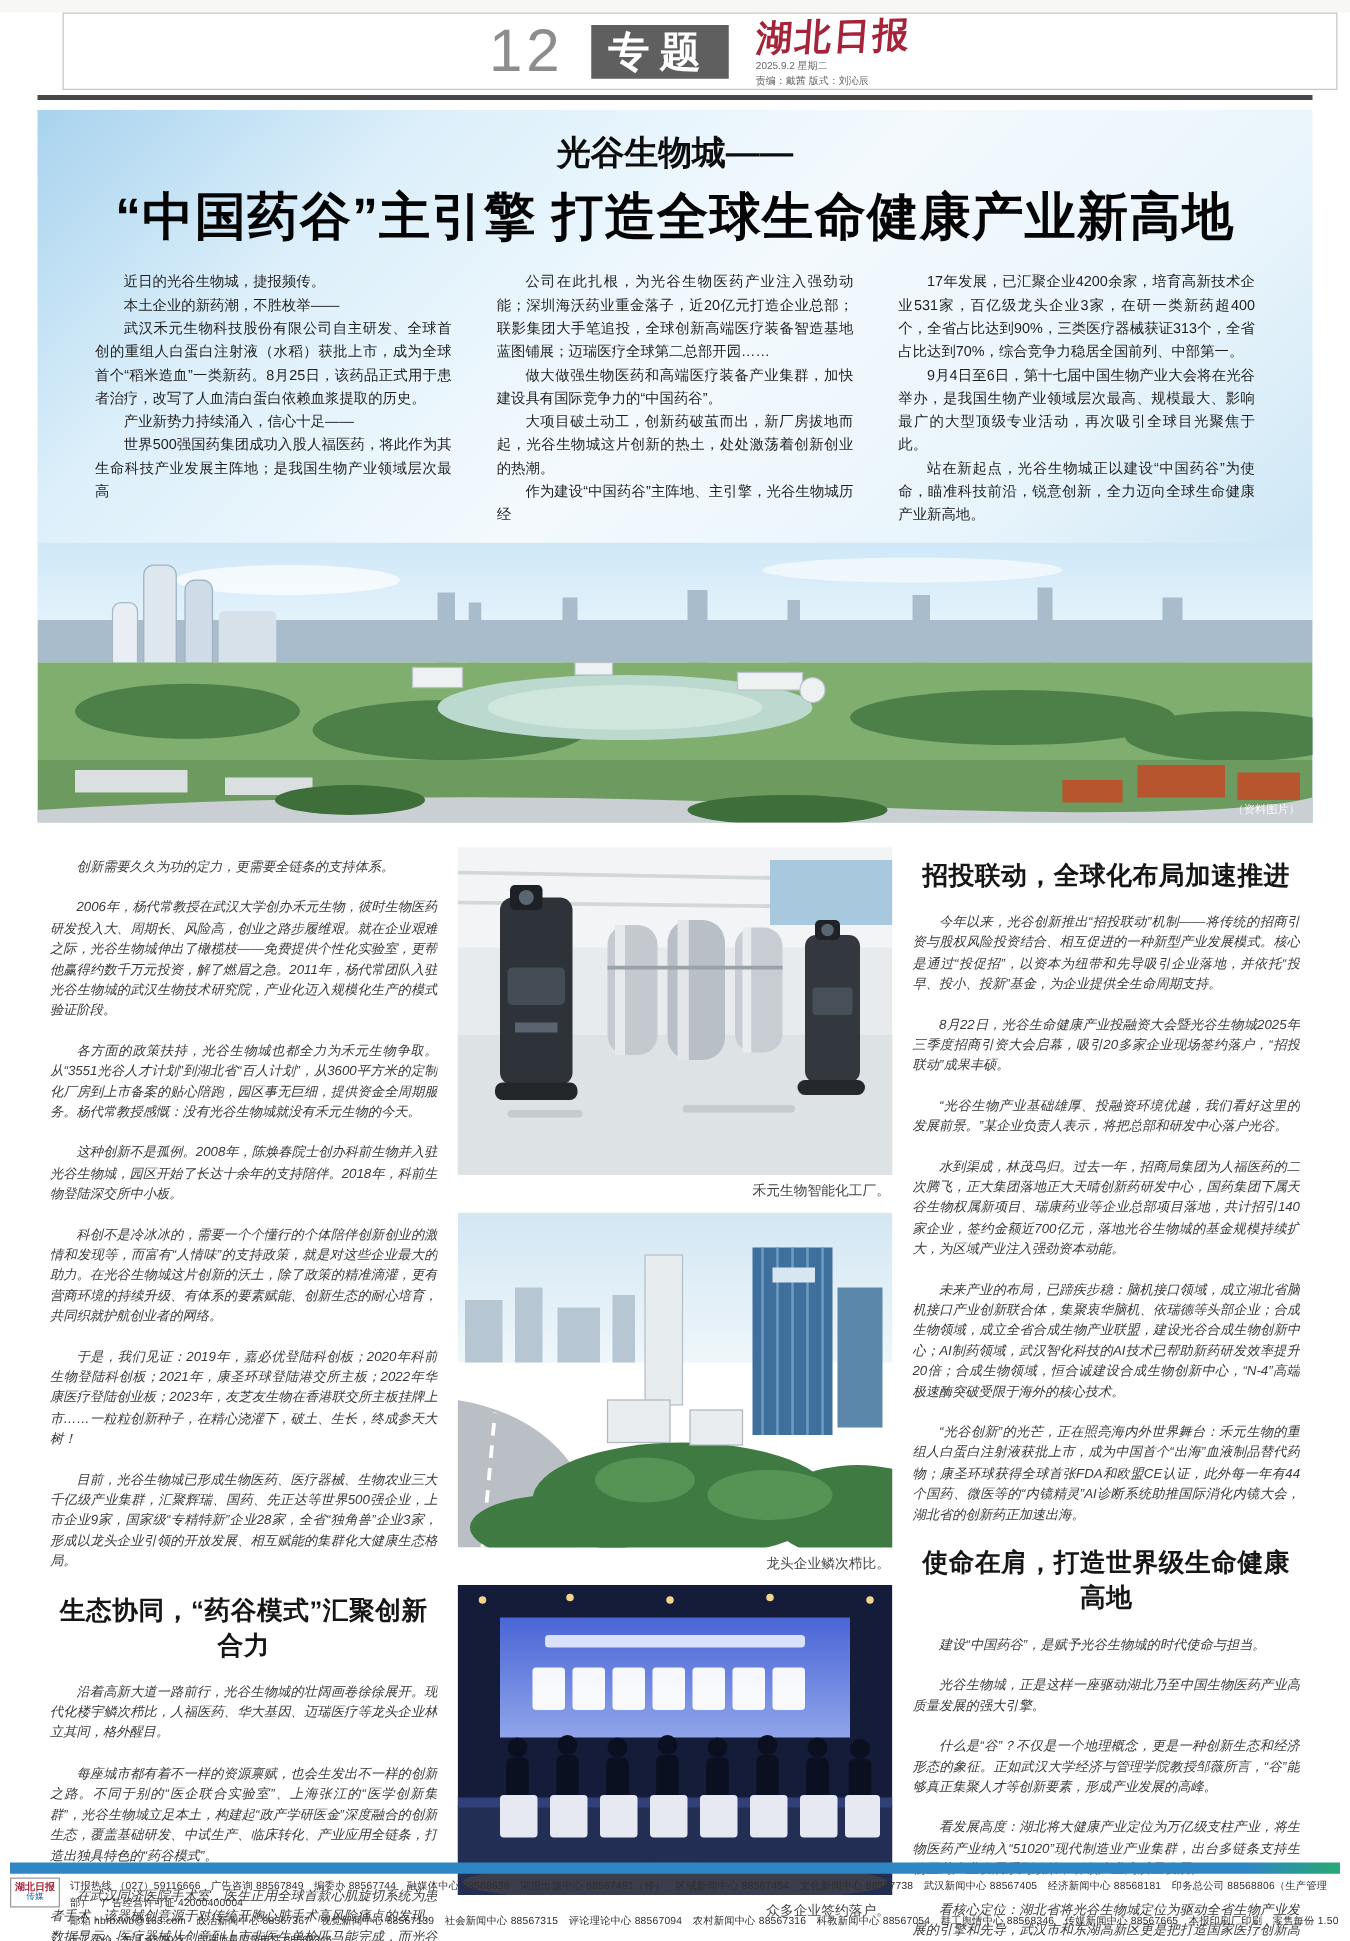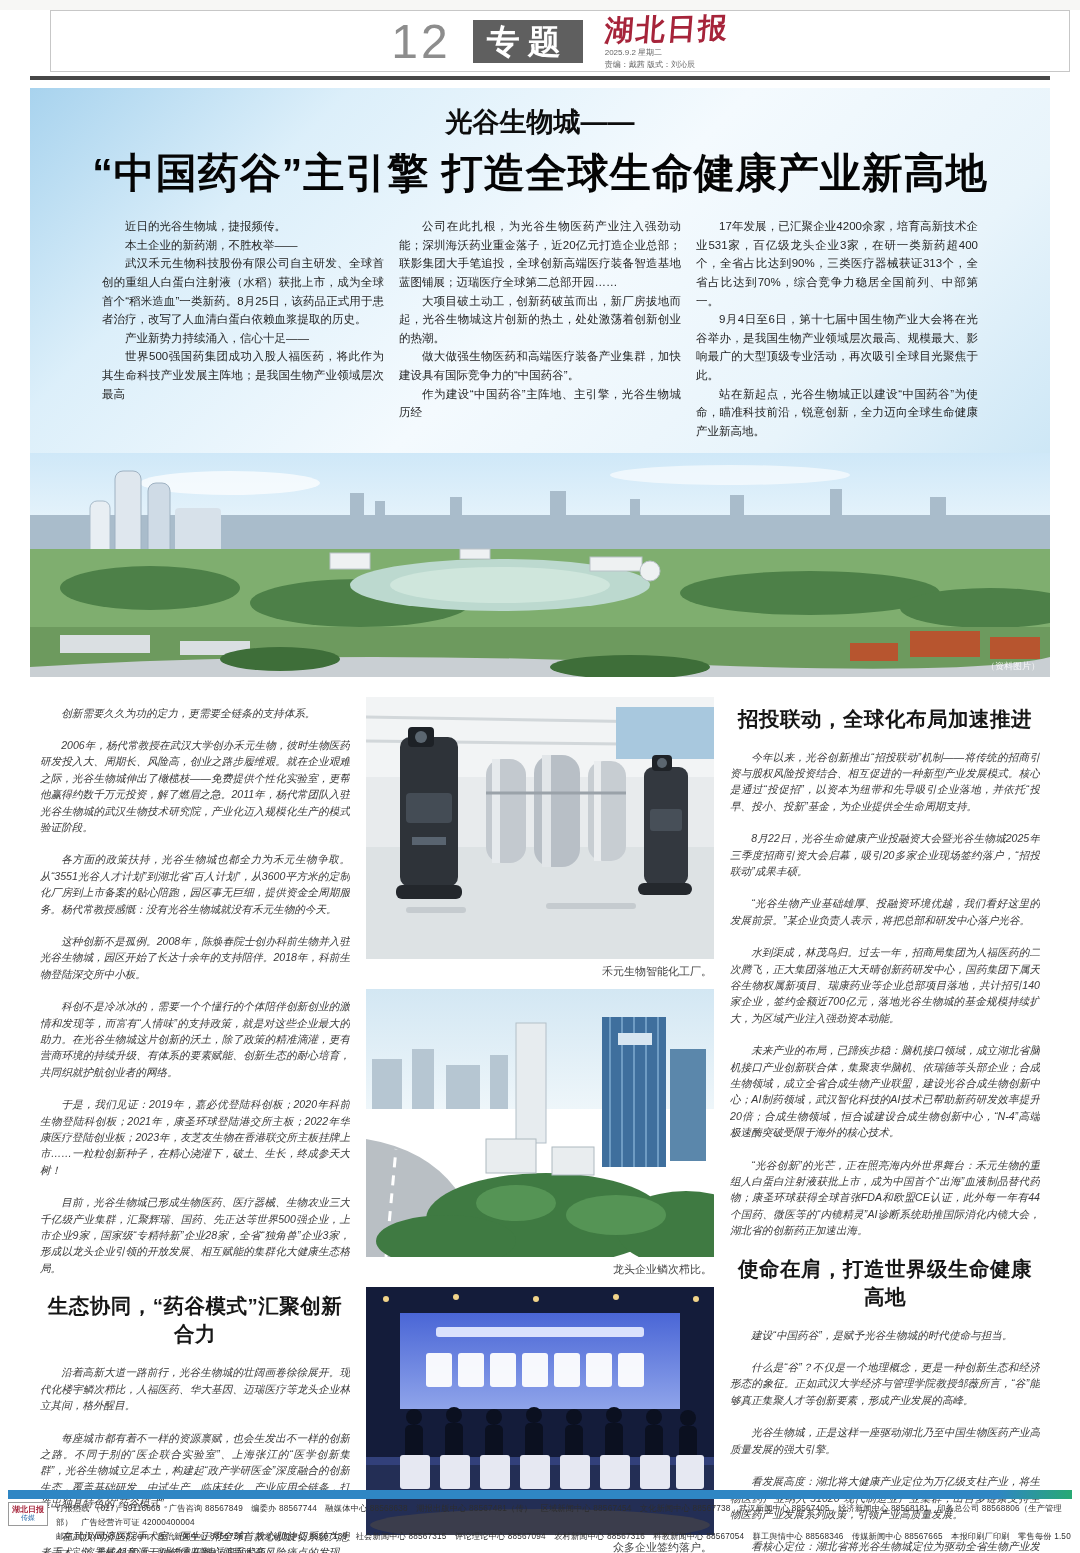--- a/index.html
+++ b/index.html
@@ -29,21 +29,21 @@
   .banner{
     margin:8px 30px 0;
     background:linear-gradient(135deg,#a8d3ee 0%,#dcefFA 20%,#f4fafe 45%,#e8f4fb 68%,#b9ddf2 100%);
     padding-top:16px;
   }
   .kicker{text-align:center;font-size:27px;font-weight:700;color:#0d0d0d;}
   .headline{
     text-align:center;font-size:41px;font-weight:900;color:#050505;
     margin-top:6px;letter-spacing:1px;
   }
-  .intro{display:flex;gap:15px;padding:16px 72px 12px;}
+  .intro{display:flex;gap:36px;padding:16px 46px 12px;}
   .intro-col{flex:1;font-size:11.5px;line-height:1.62;color:#1f1f1f;text-align:justify;}
   .intro-col p{margin:0;text-indent:2em;}
   .panorama{position:relative;height:224px;}
   .panorama svg{display:block;width:100%;height:100%;}
   .photo-credit{position:absolute;right:10px;bottom:4px;color:rgba(255,255,255,.85);font-size:9px;}
 
   
   .main{display:flex;gap:16px;padding:12px 40px 0;height:892px;overflow:hidden;}
   .col{overflow:hidden;}
   .col-left,.col-right{flex:0 0 310px;width:310px;}
@@ -87,22 +87,22 @@
     <div class="intro">
       <div class="intro-col">
         <p>近日的光谷生物城，捷报频传。</p>
         <p>本土企业的新药潮，不胜枚举——</p>
         <p>武汉禾元生物科技股份有限公司自主研发、全球首创的重组人白蛋白注射液（水稻）获批上市，成为全球首个“稻米造血”一类新药。8月25日，该药品正式用于患者治疗，改写了人血清白蛋白依赖血浆提取的历史。</p>
         <p>产业新势力持续涌入，信心十足——</p>
         <p>世界500强国药集团成功入股人福医药，将此作为其生命科技产业发展主阵地；是我国生物产业领域层次最高</p>
       </div>
       <div class="intro-col">
         <p>公司在此扎根，为光谷生物医药产业注入强劲动能；深圳海沃药业重金落子，近20亿元打造企业总部；联影集团大手笔追投，全球创新高端医疗装备智造基地蓝图铺展；迈瑞医疗全球第二总部开园……</p>
+        <p>做大做强生物医药和高端医疗装备产业集群，加快建设具有国际竞争力的“中国药谷”。</p>
         <p>大项目破土动工，创新药破茧而出，新厂房拔地而起，光谷生物城这片创新的热土，处处激荡着创新创业的热潮。</p>
-        <p>做大做强生物医药和高端医疗装备产业集群，加快建设具有国际竞争力的“中国药谷”。</p>
         <p>作为建设“中国药谷”主阵地、主引擎，光谷生物城历经</p>
       </div>
       <div class="intro-col">
         <p>17年发展，已汇聚企业4200余家，培育高新技术企业531家，百亿级龙头企业3家，在研一类新药超400个，全省占比达到90%，三类医疗器械获证313个，全省占比达到70%，综合竞争力稳居全国前列、中部第一。</p>
         <p>9月4日至6日，第十七届中国生物产业大会将在光谷举办，是我国生物产业领域层次最高、规模最大、影响最广的大型顶级专业活动，再次吸引全球目光聚焦于此。</p>
         <p>站在新起点，光谷生物城正以建设“中国药谷”为使命，瞄准科技前沿，锐意创新，全力迈向全球生命健康产业新高地。</p>
       </div>
     </div>
 
     <div class="panorama">
@@ -362,22 +362,22 @@
       <div class="article-title">招投联动，全球化布局加速推进</div>
       <p>今年以来，光谷创新推出“招投联动”机制——将传统的招商引资与股权风险投资结合、相互促进的一种新型产业发展模式。核心是通过“投促招”，以资本为纽带和先导吸引企业落地，并依托“投早、投小、投新”基金，为企业提供全生命周期支持。</p>
       <p>8月22日，光谷生命健康产业投融资大会暨光谷生物城2025年三季度招商引资大会启幕，吸引20多家企业现场签约落户，“招投联动”成果丰硕。</p>
       <p>“光谷生物产业基础雄厚、投融资环境优越，我们看好这里的发展前景。”某企业负责人表示，将把总部和研发中心落户光谷。</p>
       <p>水到渠成，林茂鸟归。过去一年，招商局集团为人福医药的二次腾飞，正大集团落地正大天晴创新药研发中心，国药集团下属天谷生物权属新项目、瑞康药业等企业总部项目落地，共计招引140家企业，签约金额近700亿元，落地光谷生物城的基金规模持续扩大，为区域产业注入强劲资本动能。</p>
       <p>未来产业的布局，已蹄疾步稳：脑机接口领域，成立湖北省脑机接口产业创新联合体，集聚衷华脑机、依瑞德等头部企业；合成生物领域，成立全省合成生物产业联盟，建设光谷合成生物创新中心；AI制药领域，武汉智化科技的AI技术已帮助新药研发效率提升20倍；合成生物领域，恒合诚建设合成生物创新中心，“N-4”高端极速酶突破受限于海外的核心技术。</p>
       <p>“光谷创新”的光芒，正在照亮海内外世界舞台：禾元生物的重组人白蛋白注射液获批上市，成为中国首个“出海”血液制品替代药物；康圣环球获得全球首张FDA和欧盟CE认证，此外每一年有44个国药、微医等的“内镜精灵”AI诊断系统助推国际消化内镜大会，湖北省的创新药正加速出海。</p>
 
       <div class="article-title">使命在肩，打造世界级生命健康高地</div>
       <p>建设“中国药谷”，是赋予光谷生物城的时代使命与担当。</p>
+      <p>光谷生物城，正是这样一座驱动湖北乃至中国生物医药产业高质量发展的强大引擎。</p>
       <p>什么是“谷”？不仅是一个地理概念，更是一种创新生态和经济形态的象征。正如武汉大学经济与管理学院教授邹薇所言，“谷”能够真正集聚人才等创新要素，形成产业发展的高峰。</p>
-      <p>光谷生物城，正是这样一座驱动湖北乃至中国生物医药产业高质量发展的强大引擎。</p>
       <p>看发展高度：湖北将大健康产业定位为万亿级支柱产业，将生物医药产业纳入“51020”现代制造业产业集群，出台多链条支持生物医药产业发展系列政策，引领产业高质量发展。</p>
       <p>看核心定位：湖北省将光谷生物城定位为驱动全省生物产业发展的引擎和先导，武汉市和东湖高新区更是把打造国家医疗创新高地作为目标，加速推进大健康产业的创新发展试点。</p>
       <p>看使命赋能：年初，武汉发布《关于推动生物医药产业创新融合发展 打造具有全球影响力的科技创新高地实施方案 2025—2027年》，明确提出建设“五谷”特色创新体系，“药谷”是其中第一“谷”。</p>
 
     </div>
   </div>
 
   <div class="footer">
     <div class="footer-bar"></div>
     <div class="footer-content">

